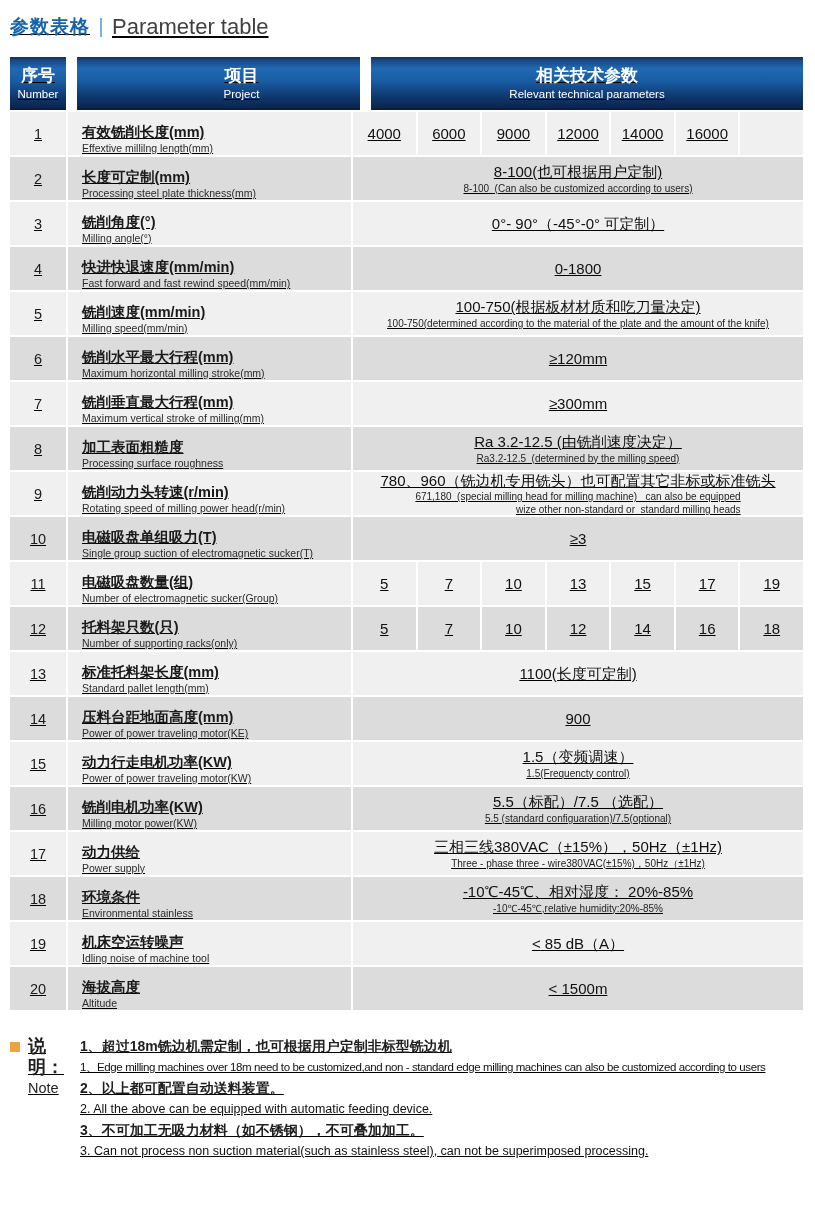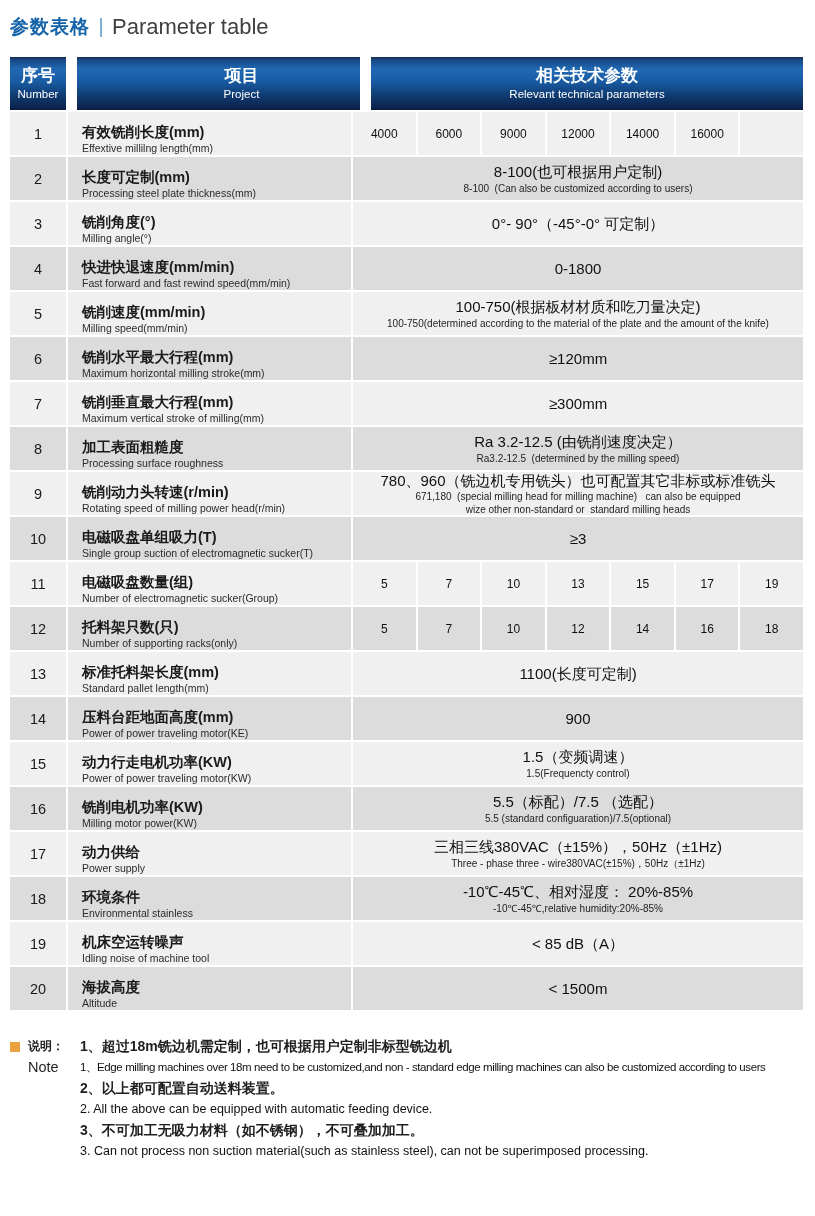--- a/index.html
+++ b/index.html
@@ -1,20 +1,21 @@
 <!DOCTYPE html>
 <html><head>
 <meta charset="utf-8">
 <style>
   * { margin:0; padding:0; box-sizing:border-box; }
   body { background:#ffffff; }
   .page {
     width:815px; height:1216px; background:#ffffff; position:relative;
     font-family:"Liberation Sans", sans-serif; padding:12px 12px 0 10px;
     overflow:hidden;
+    text-decoration:underline;
   }
   
   .page-title { display:flex; align-items:center; height:30px; }
   .t-cn { font-size:19px; font-weight:bold; color:#1563a8; letter-spacing:1px; }
   .t-divider { width:2px; height:19px; background:#7fb0d8; margin:0 10px 0 10px; }
   .t-en { font-size:22px; color:#404040; }
 
   
   .ptable { margin-top:15px; }
   .thead { display:flex; gap:11px; height:53px; margin-bottom:2px; }
@@ -31,29 +32,29 @@
 
   .trow { display:flex; gap:2px; height:43px; margin-bottom:2px; }
   .light .bg { background:#f0f0f0; }
   .dark  .bg { background:#dcdcdc; }
   .cell.col-num { display:flex; align-items:center; justify-content:center; font-size:14.5px; color:#1a1a1a; }
   .cell.col-project { display:flex; flex-direction:column; justify-content:flex-end; padding-left:14px; }
   .p-cn { font-size:14.5px; font-weight:bold; color:#1a1a1a; line-height:1.3; white-space:nowrap; }
   .p-en { font-size:10.5px; color:#2b2b2b; line-height:1.25; white-space:nowrap; }
   .vtext { display:flex; flex-direction:column; align-items:center; justify-content:center; text-align:center; }
   .v-main { font-size:15px; color:#101010; font-weight:500; line-height:1.3; white-space:nowrap; }
-  .v-sub  { font-size:10px; color:#1e1e1e; line-height:1.3; white-space:pre; text-align:center; }
+  .v-sub  { font-size:10px; color:#1e1e1e; line-height:1.3; white-space:pre; text-align:right; }
   .vcells { display:flex; gap:2px; }
-  .vcell { flex:1; display:flex; align-items:center; justify-content:center; font-size:12px; font-weight:500; color:#101010; }
+  .vcell { flex:1; display:flex; align-items:center; justify-content:center; font-size:15px; font-weight:500; color:#101010; }
 
   
   .notes { margin-top:26px; display:flex; align-items:flex-start; }
   .bullet { flex:0 0 10px; width:10px; height:10px; background:#eaa43f; margin-top:6px; }
   .note-labels { flex:0 0 52px; margin-left:8px; }
-  .nl-cn { font-size:12px; font-weight:bold; color:#1f1f1f; line-height:21px; }
+  .nl-cn { font-size:18px; font-weight:bold; color:#1f1f1f; line-height:21px; }
   .nl-en { font-size:14.5px; color:#1f1f1f; line-height:21px; }
   .note-items { flex:1; min-width:0; }
   .ni-cn { font-size:14px; font-weight:600; color:#1f1f1f; line-height:21px; white-space:nowrap; }
   .ni-en { font-size:12.5px; color:#101010; line-height:21px; white-space:nowrap; }
   .ni-en.condensed { font-size:11.5px; letter-spacing:-0.4px; }
 </style>
 </head>
 <body>
 
 <div class="page">

